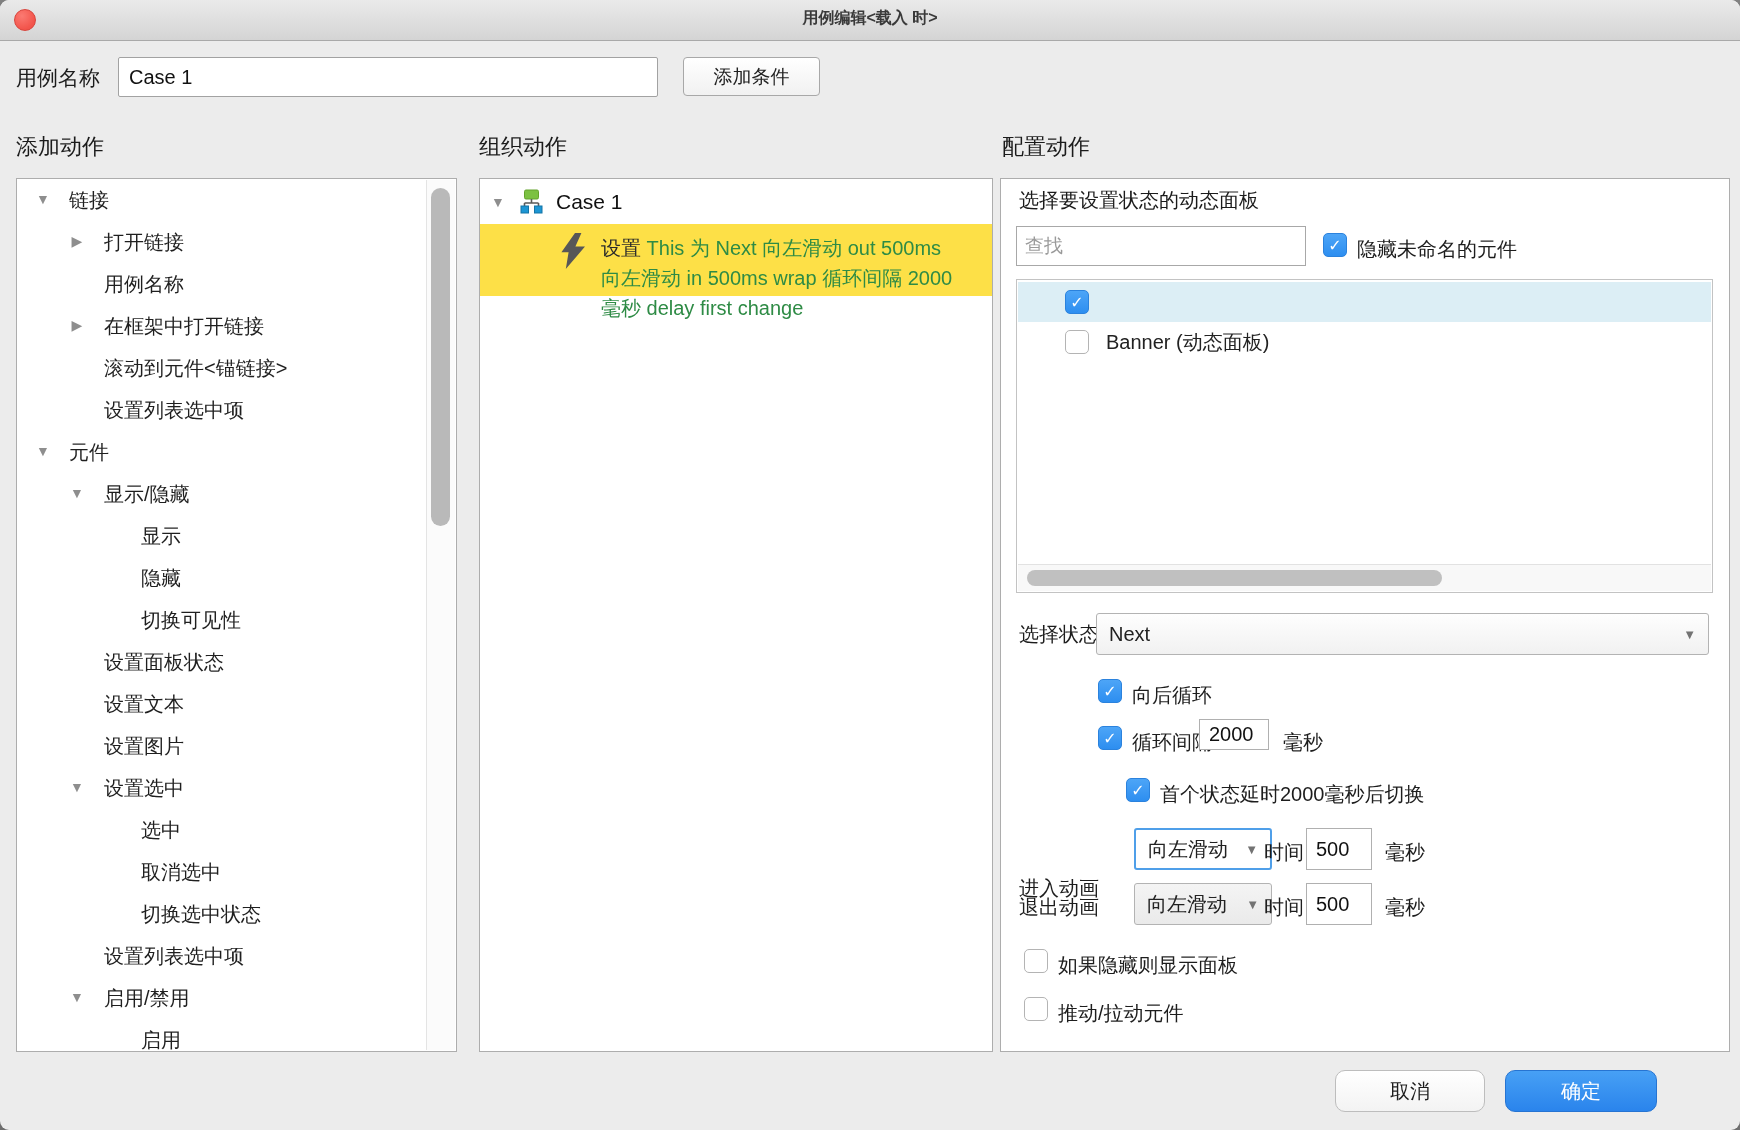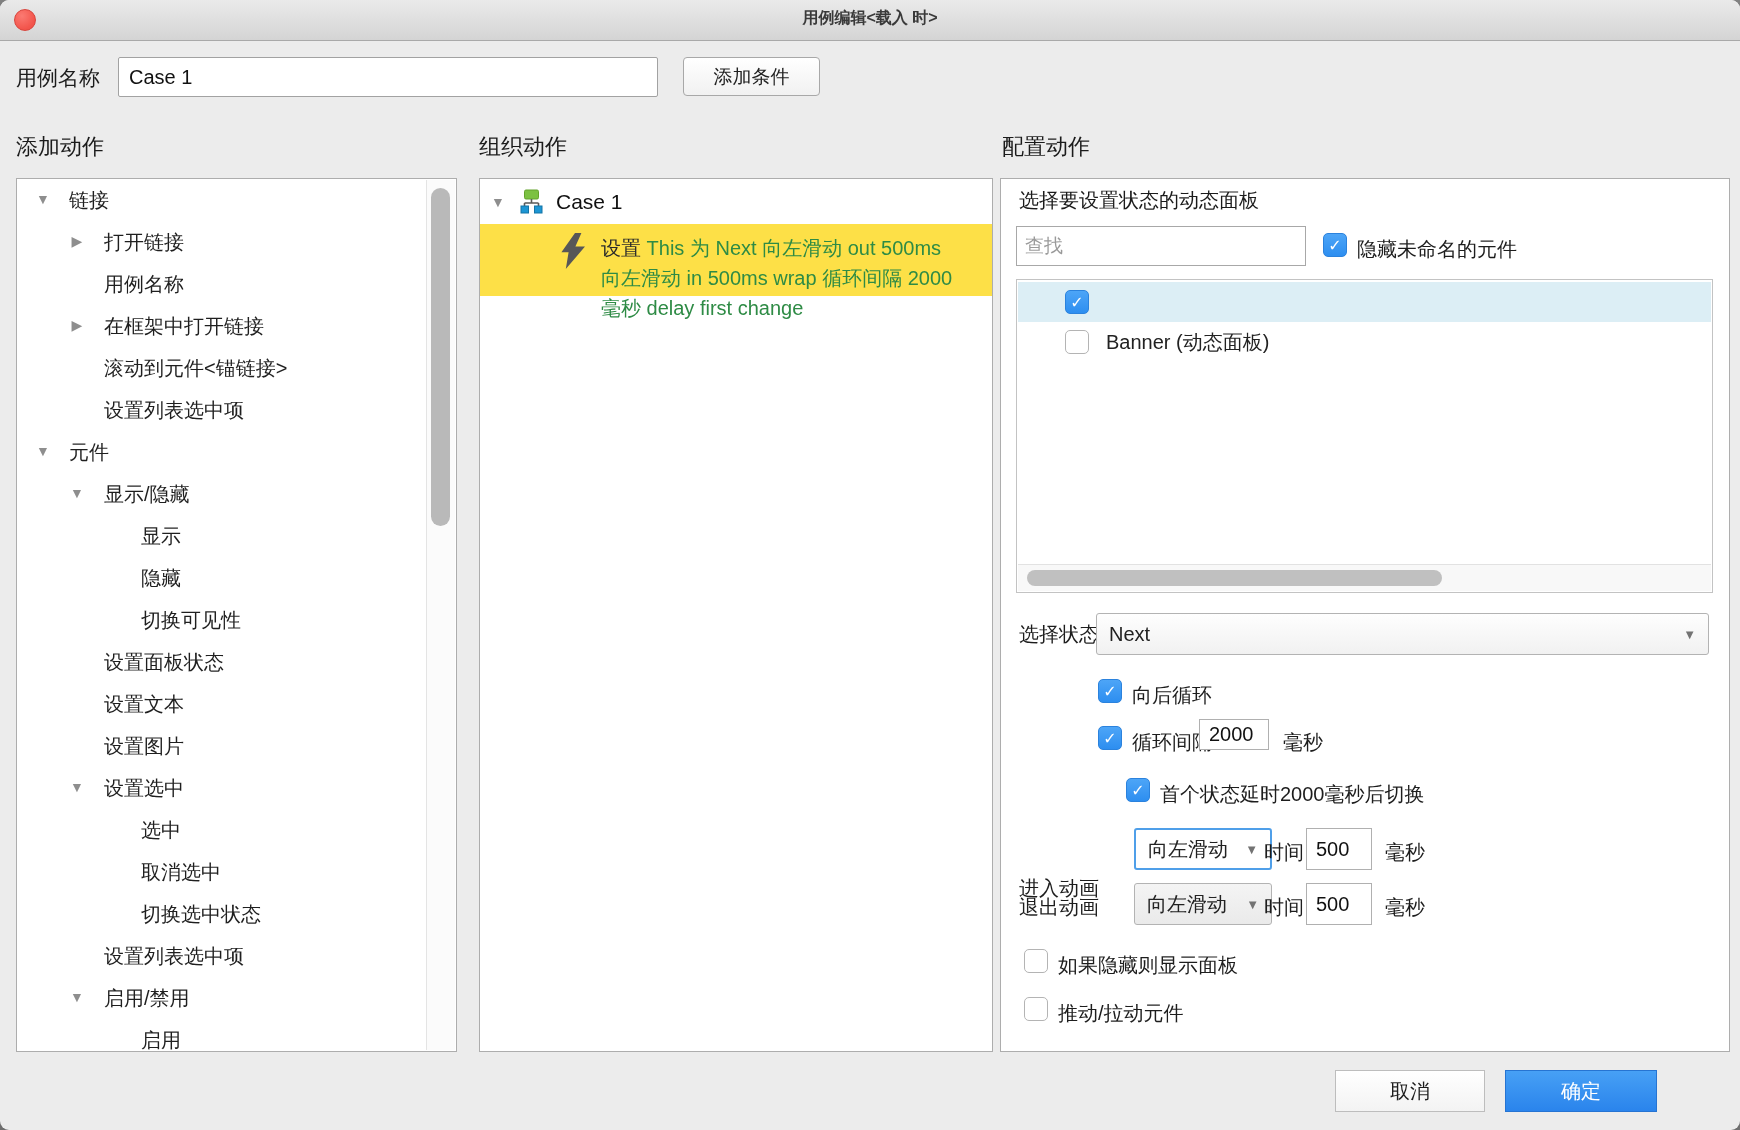--- a/index.html
+++ b/index.html
@@ -54,21 +54,21 @@
   .grn{color:#2e8b45;}
   .hscroll{position:absolute;left:1px;right:1px;bottom:1px;height:26px;background:#f8f8f8;border-top:1px solid #e2e2e2;}
   .hthumb{position:absolute;left:9px;top:5px;width:415px;height:16px;background:#c0c0c0;border-radius:8px;}
   .select{position:absolute;box-sizing:border-box;background:linear-gradient(#fefefe,#f1f1f1);border:1px solid #b3b3b3;border-radius:3px;display:flex;align-items:center;padding:0 12px;font-size:20px;color:#222;}
   .select .dd{margin-left:auto;color:#737373;font-size:13px;}
   .state-select{left:95px;top:434px;width:613px;height:42px;}
   .enter-select{left:133px;top:649px;width:138px;height:42px;border:2px solid #4f9fe9;background:#fff;}
   .exit-select{left:133px;top:704px;width:138px;height:42px;background:linear-gradient(#f4f4f4,#eaeaea);}
   .tinput{position:absolute;box-sizing:border-box;border:1px solid #b0b0b0;font-size:20px;padding:0 9px;color:#111;background:#fff;font-family:inherit;}
   
-  .btn{position:absolute;top:1070px;height:42px;box-sizing:border-box;border-radius:0;display:flex;align-items:center;justify-content:center;font-size:20px;}
+  .btn{position:absolute;top:1070px;height:42px;box-sizing:border-box;border-radius:10px;display:flex;align-items:center;justify-content:center;font-size:20px;}
   .cancel-btn{left:1335px;width:150px;background:linear-gradient(#ffffff,#f3f3f3);border:1px solid #bdbdbd;color:#1d1d1d;}
   .ok-btn{left:1505px;width:152px;background:linear-gradient(#47a0f5,#2a84ec);border:1px solid #2674d2;color:#fff;}
 </style>
 </head>
 <body>
 
 <div id="dialog">
 
   <div class="titlebar">
     <div class="trafficlight"></div>

